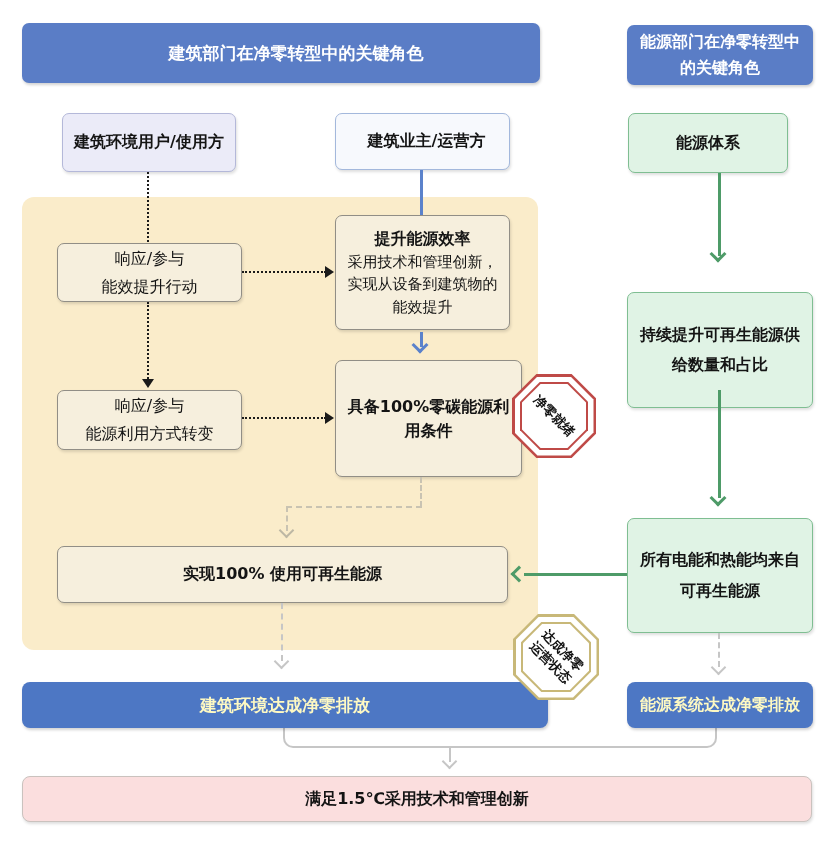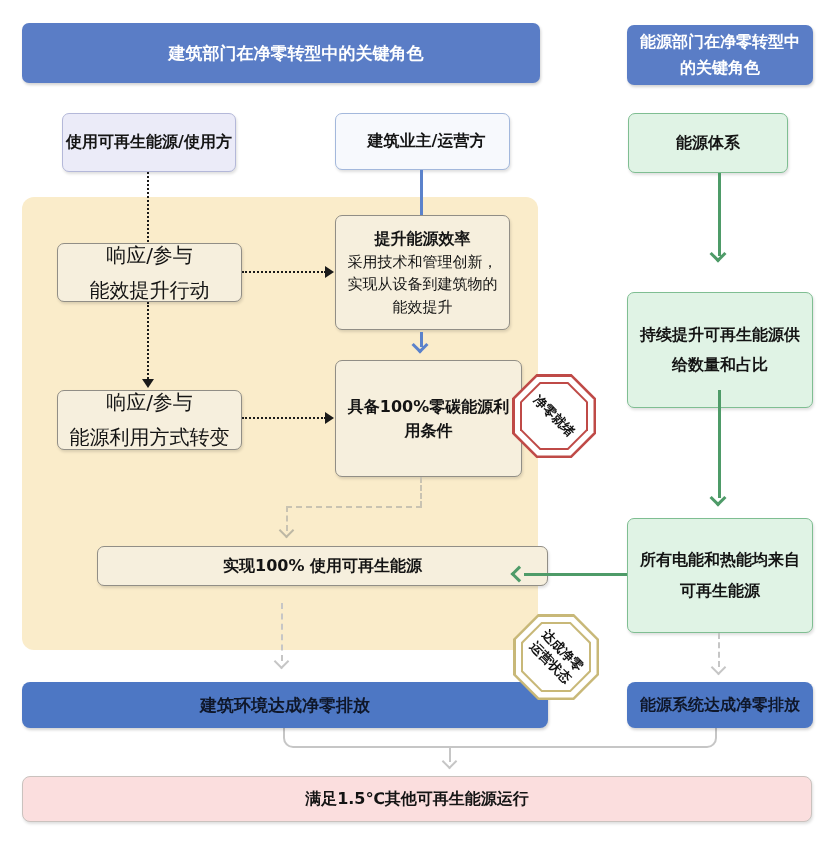--- a/index.html
+++ b/index.html
@@ -21,33 +21,33 @@
   *{margin:0;padding:0;box-sizing:border-box;}
   body{background:#ffffff;font-family:"DejaVu Sans","Liberation Sans",sans-serif;}
   .canvas{position:relative;width:828px;height:853px;background:#ffffff;overflow:hidden;}
 
   .abs{position:absolute;}
 
   
   .blue-header{background:var(--header-blue);color:#fff;font-weight:700;border-radius:7px;
     display:flex;align-items:center;justify-content:center;text-align:center;
     box-shadow:1px 2px 3px rgba(0,0,0,0.18);padding-left:30px;}
-  .blue-bar{background:var(--bar-blue);color:#0f172a;font-weight:700;border-radius:8px;
+  .blue-bar{background:var(--bar-blue);color:#fef9c3;font-weight:700;border-radius:8px;
     display:flex;align-items:center;justify-content:center;text-align:center;
     box-shadow:1px 2px 3px rgba(0,0,0,0.18);z-index:2;}
 
   
   .node{display:flex;flex-direction:column;align-items:center;justify-content:center;
     text-align:center;border-radius:7px;color:#141414;
     box-shadow:1px 2px 3px rgba(0,0,0,0.13);}
   .lavender-box{background:var(--lavender);border:1px solid #b4b8d9;font-weight:700;font-size:16px;}
   .white-box{background:#f7f9fd;border:1px solid #a3b8dc;font-weight:700;font-size:16px;padding-left:8px;}
   .green-box{background:var(--box-green);border:1px solid var(--green-border);font-weight:700;font-size:16px;line-height:1.9;padding:0 10px;}
   .beige-box{background:var(--box-beige);border:1px solid #918e86;border-radius:7px;}
-  .respond-box{font-size:20px;font-weight:500;line-height:1.75;}
+  .respond-box{font-size:16px;font-weight:500;line-height:1.75;}
   .detail-box{padding:6px 8px;}
   .detail-title{font-weight:700;font-size:16px;line-height:1.5;}
   .detail-body{font-weight:400;font-size:15px;line-height:1.5;}
 
   .yellow-panel{background:var(--panel-yellow);border-radius:12px;}
 
   
   .vline{width:0;}
   .hline{height:0;}
   .dotted-black-v{border-left:2px dotted #1a1a1a;}
@@ -95,21 +95,21 @@
   <div class="abs yellow-panel" style="left:22px;top:197px;width:516px;height:453px;"></div>
 
   <div class="abs blue-header" style="left:22px;top:23px;width:518px;height:60px;font-size:17px;">
     <span>建筑部门在净零转型中的关键角色</span>
   </div>
   <div class="abs blue-header" style="left:627px;top:25px;width:186px;height:60px;font-size:16px;line-height:1.65;padding:2px 10px;">
     <span>能源部门在净零转型中的关键角色</span>
   </div>
 
   <div class="abs node lavender-box" style="left:62px;top:113px;width:174px;height:59px;">
-    <span>使用可再生能源/使用方</span>
+    <span>建筑环境用户/使用方</span>
   </div>
   <div class="abs node white-box" style="left:335px;top:113px;width:175px;height:57px;">
     <span>建筑业主/运营方</span>
   </div>
   <div class="abs node green-box" style="left:628px;top:113px;width:160px;height:60px;">
     <span>能源体系</span>
   </div>
 
   <div class="abs vline dotted-black-v" style="left:147px;top:172px;height:70px;"></div>
   <div class="abs vline dotted-black-v" style="left:147px;top:302px;height:77px;"></div>
@@ -141,21 +141,21 @@
 
   <div class="abs node beige-box detail-box" style="left:335px;top:360px;width:187px;height:117px;">
     <span class="detail-title">具备100%零碳能源利用条件</span>
   </div>
 
   <div class="abs vline dash-warm-v" style="left:420px;top:477px;height:30px;"></div>
   <div class="abs hline dash-warm-h" style="left:286px;top:506px;width:136px;"></div>
   <div class="abs vline dash-warm-v" style="left:286px;top:506px;height:25px;"></div>
   <div class="abs chev chev-down chev-warm" style="left:281px;top:525px;"></div>
 
-  <div class="abs node beige-box" style="left:57px;top:546px;width:451px;height:40px;font-size:16px;font-weight:700;margin-left:40px;">
+  <div class="abs node beige-box" style="left:57px;top:546px;width:451px;height:57px;font-size:16px;font-weight:700;">
     <span>实现100% 使用可再生能源</span>
   </div>
 
   <div class="abs vline solid-green-v" style="left:718px;top:173px;height:83px;"></div>
   <div class="abs chev chev-down chev-green-d" style="left:712px;top:248px;"></div>
   <div class="abs node green-box" style="left:627px;top:292px;width:186px;height:116px;">
     <span>持续提升可再生能源供给数量和占比</span>
   </div>
   <div class="abs vline solid-green-v" style="left:718px;top:390px;height:108px;"></div>
   <div class="abs chev chev-down chev-green-d" style="left:712px;top:492px;"></div>
@@ -178,21 +178,21 @@
   <div class="abs blue-bar" style="left:627px;top:682px;width:186px;height:46px;font-size:16px;font-family:Liberation Mono, monospace;">
     <span>能源系统达成净零排放</span>
   </div>
 
   <div class="abs conn conn-left" style="left:283px;top:728px;width:167px;height:20px;"></div>
   <div class="abs conn conn-right" style="left:450px;top:728px;width:267px;height:20px;"></div>
   <div class="abs vline solid-gray-v" style="left:449px;top:748px;height:14px;"></div>
   <div class="abs chev chev-down chev-gray" style="left:444px;top:756px;"></div>
 
   <div class="abs node" style="left:22px;top:776px;width:790px;height:46px;background:var(--goal-pink);border:1px solid #cac2be;border-radius:8px;font-size:16px;font-weight:700;">
-    <span>满足1.5℃其他可再生能源运行</span>
+    <span>满足1.5℃采用技术和管理创新</span>
   </div>
 
   <div class="abs stamp stamp-red" style="left:512px;top:374px;width:84px;height:84px;">
     <div class="oct o1"></div>
     <div class="oct o2"></div>
     <div class="oct o3"></div>
     <div class="oct o4"></div>
     <div class="stamp-text">
       <span>净零就绪</span>
     </div>

